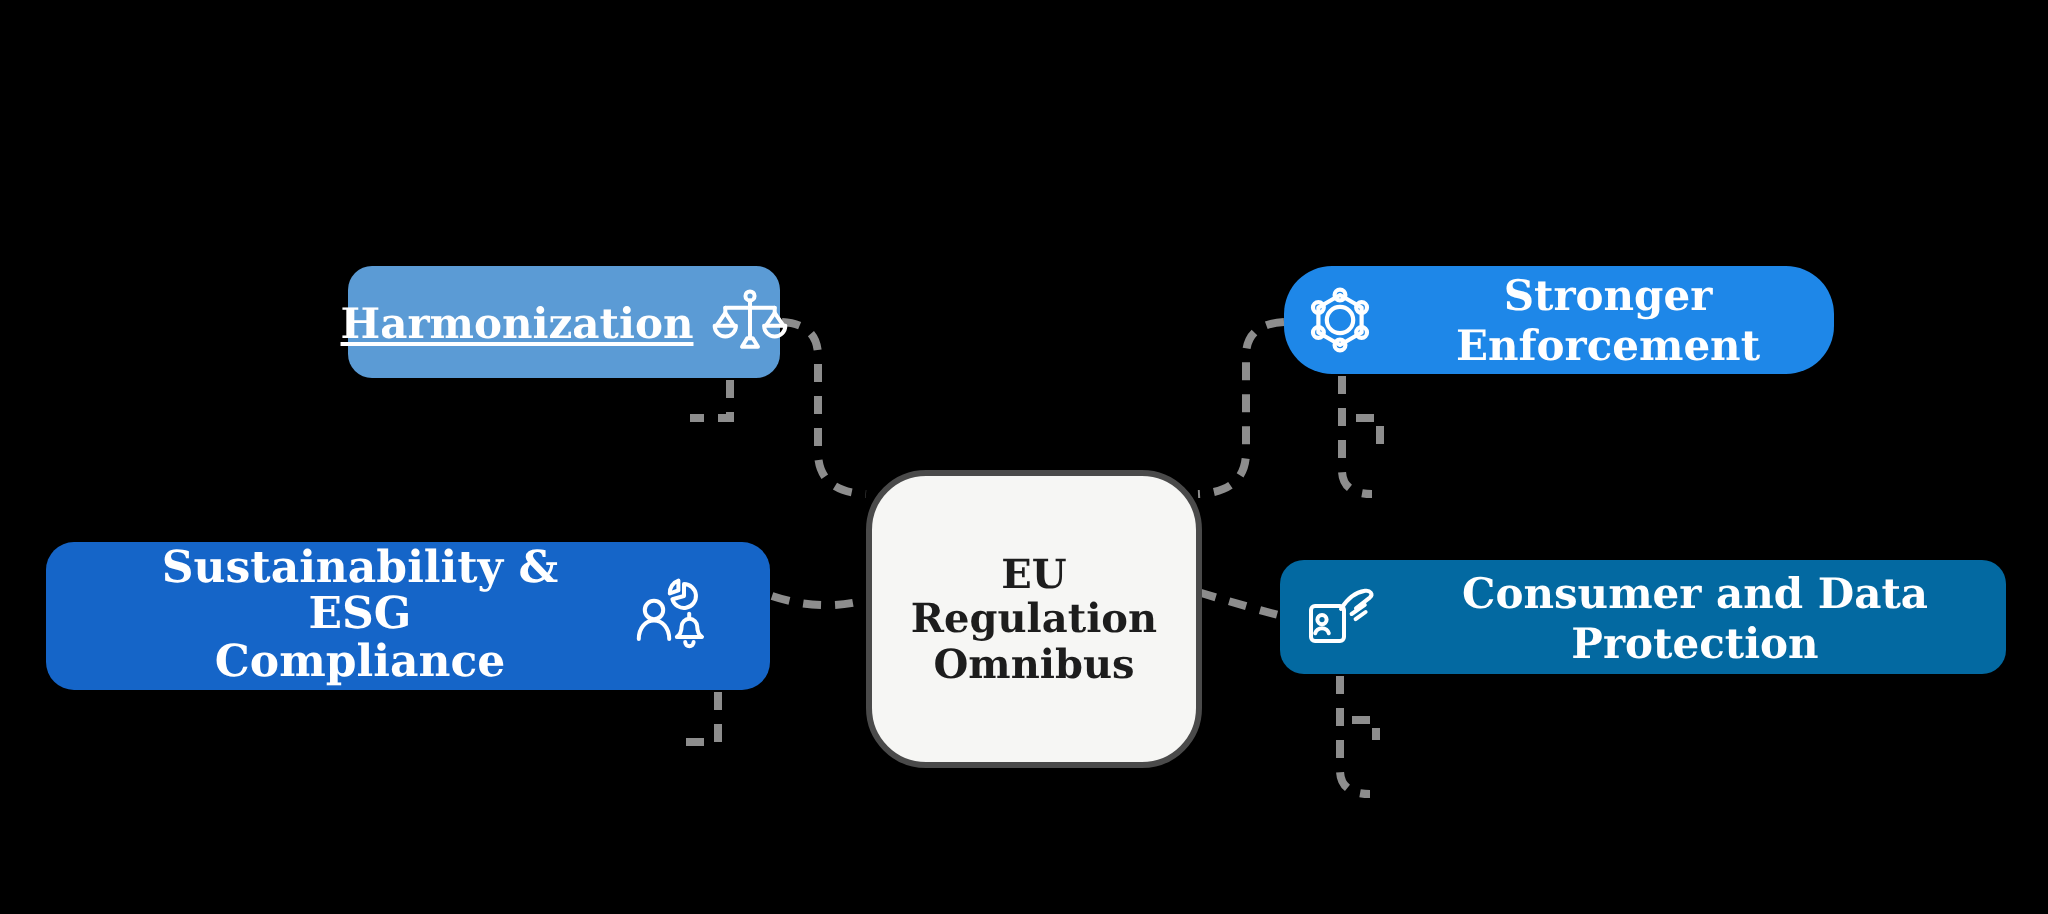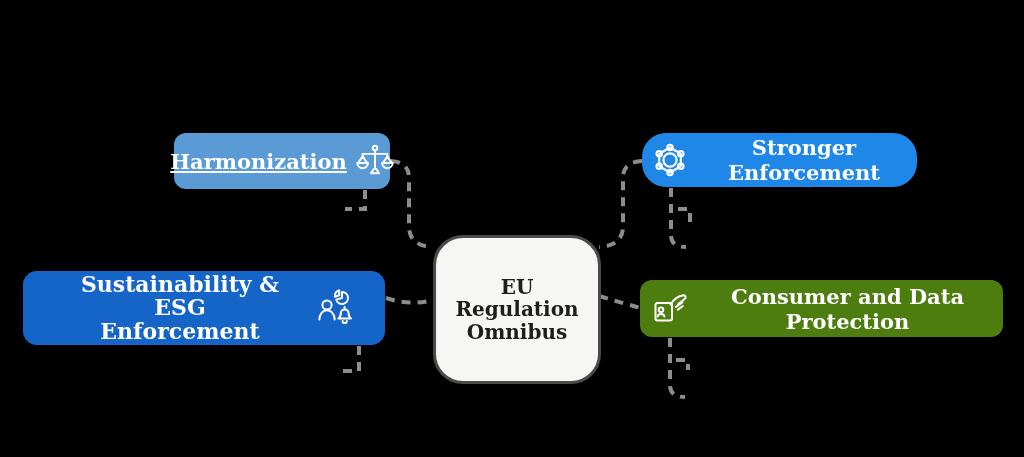--- a/index.html
+++ b/index.html
@@ -74,36 +74,36 @@
         <circle cx="30.8" cy="26.25" r="2.7"></circle>
         <circle cx="30.8" cy="13.75" r="2.7"></circle>
       </svg>
     </span>
     <span class="label">Stronger Enforcement</span>
   </div>
 
   <div class="node" id="node-sustainability" style="background: rgb(21, 101, 200);">
     <span class="label">
       <span>Sustainability &amp; ESG</span><br>
-      <span>Enforcement</span>
+      <span>Compliance</span>
     </span>
     <span class="icon">
       <svg width="40" height="42" viewBox="0 0 40 42" fill="none" stroke="#ffffff" stroke-width="2" stroke-linecap="round" stroke-linejoin="round">
         <path d="M27 11 L27 5 A6 6 0 1 1 21.2 12.6 Z"></path>
         <path d="M24.2 3.3 a6.3 6.3 0 0 0 -4.3 6.4 l4.3 -1.5 Z"></path>
         <circle cx="12" cy="18" r="4.6"></circle>
         <path d="M4.4 32.5 c0 -5.6 3.4 -9.2 7.6 -9.2 s7.6 3.6 7.6 9.2"></path>
         <path d="M29.6 21.5 v-1.6"></path>
         <path d="M23.4 31.5 c1.8 -1.2 2.4 -3 2.4 -5.2 a3.9 3.9 0 0 1 7.8 0 c0 2.2 .6 4 2.4 5.2 Z"></path>
         <path d="M27.6 34 a2.1 2.1 0 0 0 4.2 0"></path>
       </svg>
     </span>
   </div>
 
-  <div class="node" id="node-consumer" style="background: #4d7c0f;">
+  <div class="node" id="node-consumer" style="background: #0369a1;">
     <span class="icon">
       <svg width="40" height="40" viewBox="0 0 40 40" fill="none" stroke="#ffffff" stroke-width="2" stroke-linecap="round" stroke-linejoin="round">
         <rect x="5.5" y="14" width="16.5" height="17.5" rx="2"></rect>
         <circle cx="11" cy="20.8" r="2.3"></circle>
         <path d="M7.6 27.6 a3.5 3.3 0 0 1 6.8 0"></path>
         <path d="M20.5 15.5 C23.5 10.5 27.5 7.2 32.5 6.4 c2.6 -0.4 4.3 1.7 2.4 3.4 L28 15.2"></path>
         <path d="M25.8 18 l6.6 -4.6"></path>
         <path d="M27.8 20.6 l5 -3.6"></path>
       </svg>
     </span>

